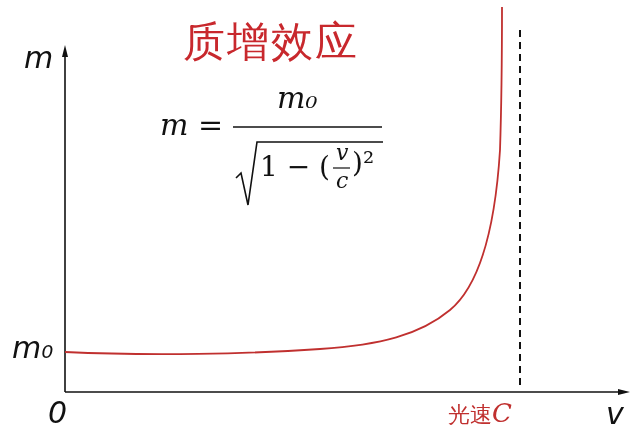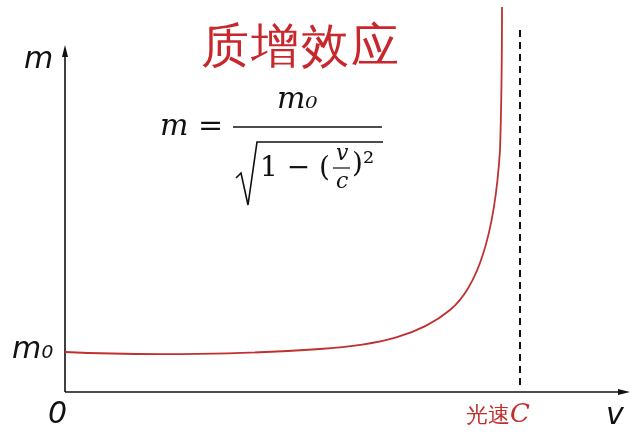--- a/index.html
+++ b/index.html
@@ -1,19 +1,19 @@
 <!DOCTYPE html>
 <html><head>
 <meta charset="utf-8">
 <style>
   html, body { margin:0; padding:0; background:#ffffff; }
   body { width:640px; height:441px; position:relative; overflow:hidden; font-family:"DejaVu Sans", sans-serif; }
-  .title { position:absolute; left:201px; top:14px; font-size:48px; color:#c8282d; letter-spacing:2px; font-family:"DejaVu Sans", sans-serif; }
+  .title { position:absolute; left:183px; top:14px; font-size:42px; color:#c8282d; letter-spacing:2px; font-family:"DejaVu Sans", sans-serif; }
   .lbl { position:absolute; font-style:italic; color:#111; font-family:"DejaVu Sans", sans-serif; }
-  .speed { position:absolute; left:466px; top:398px; font-size:22px; color:#c0302f; font-family:"DejaVu Sans", sans-serif; }
+  .speed { position:absolute; left:448px; top:398px; font-size:22px; color:#c0302f; font-family:"DejaVu Sans", sans-serif; }
   .speed i { font-family:"DejaVu Serif", serif; font-size:26px; }
   svg { position:absolute; left:0; top:0; }
   .formula { position:absolute; left:160px; top:92px; font-family:"DejaVu Serif", serif; color:#111; }
 </style>
 </head>
 <body>
 
 <div class="title">质增效应</div>
 
 <svg width="640" height="441">

